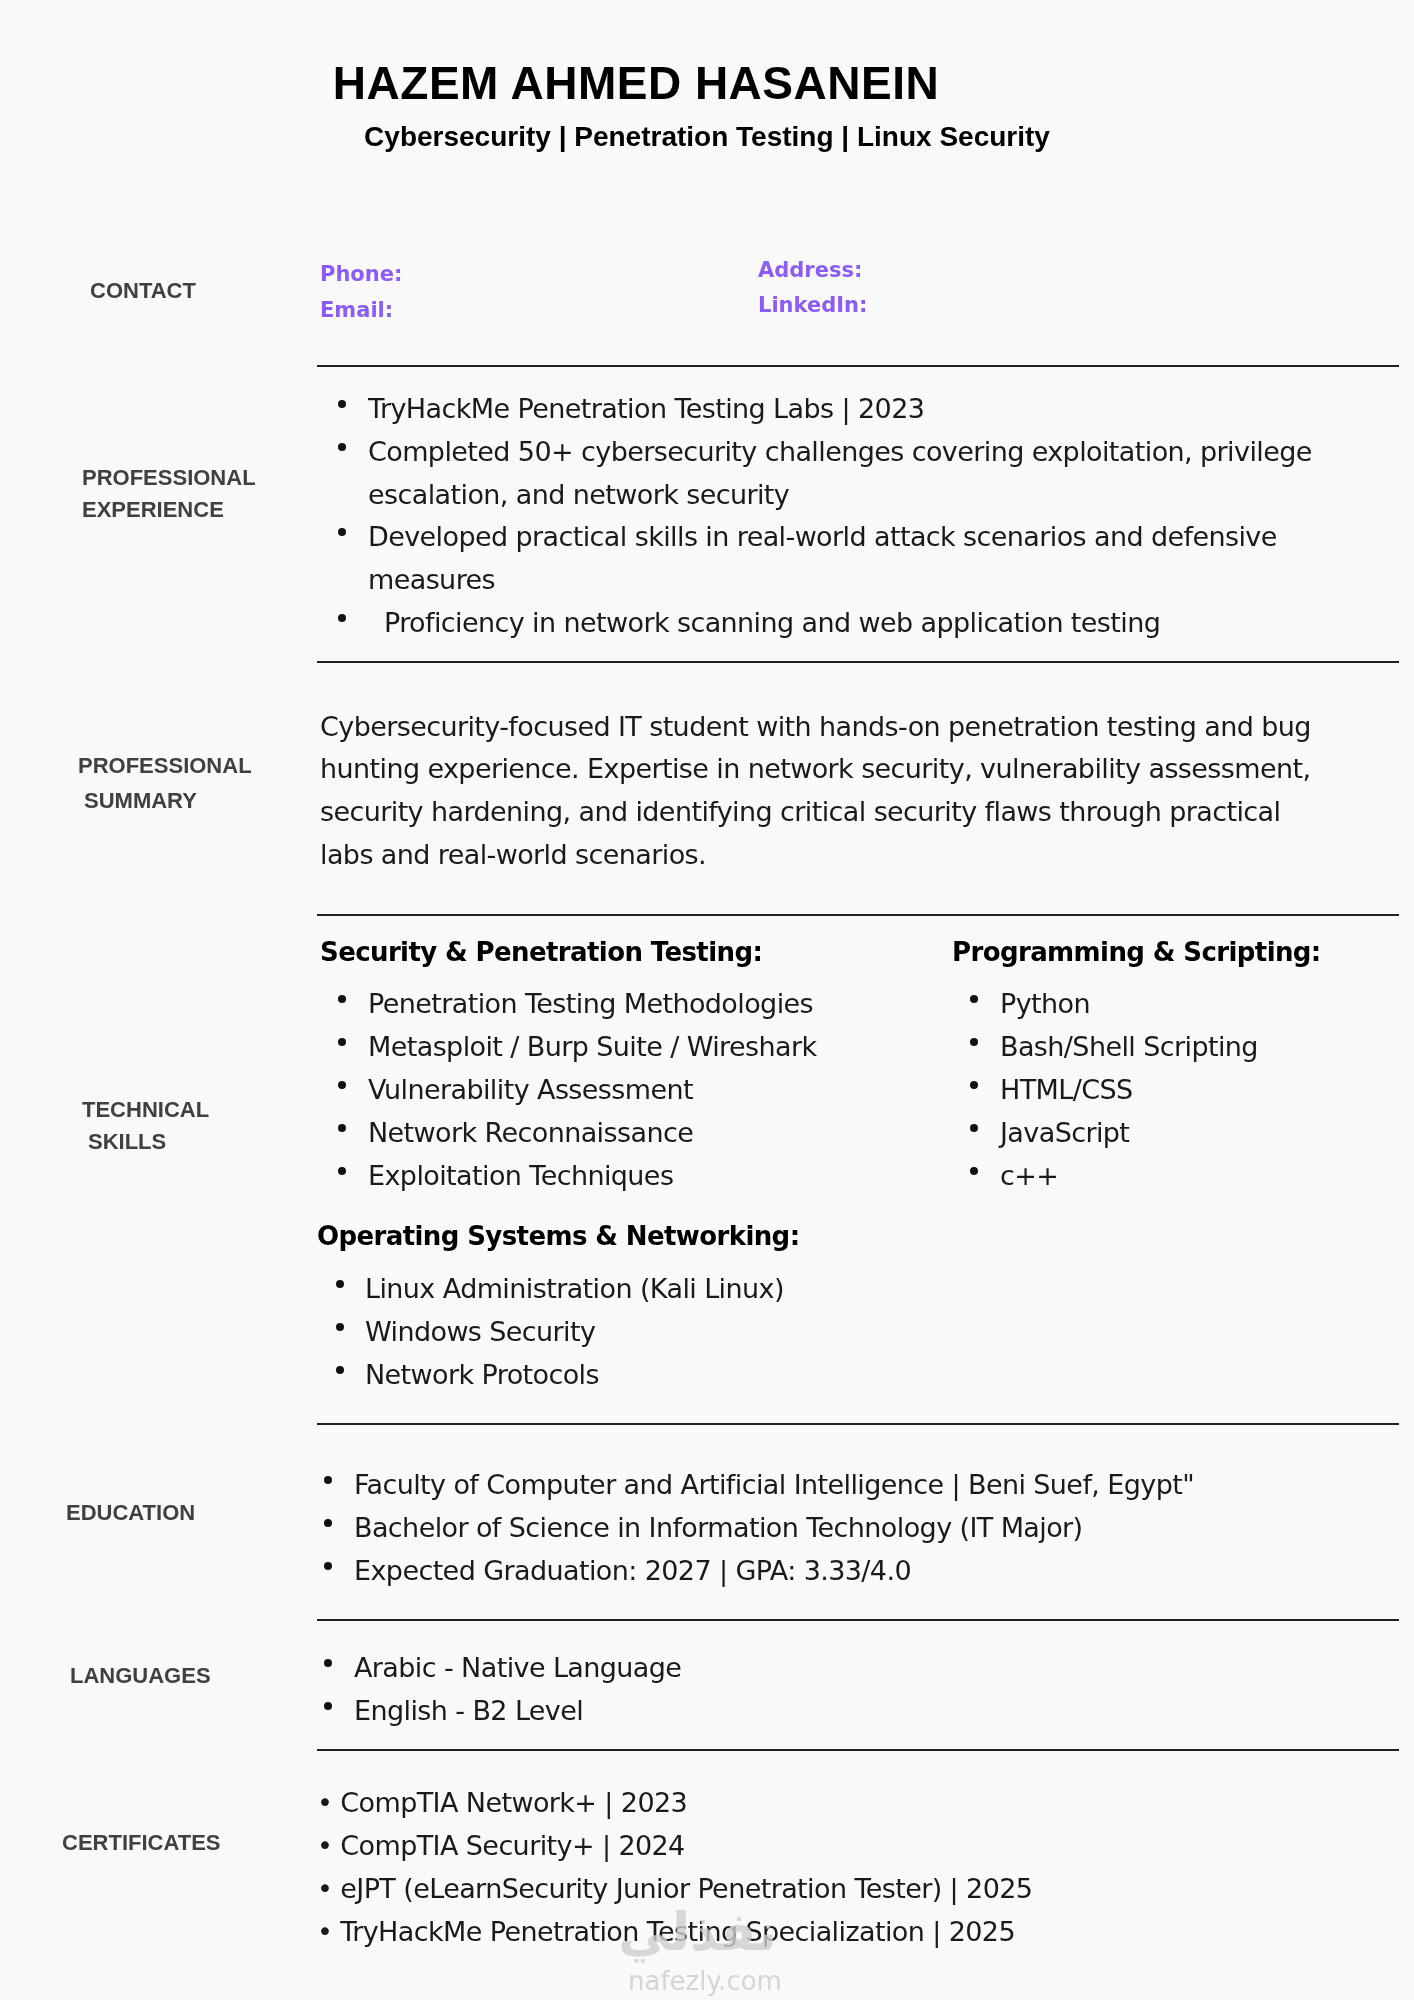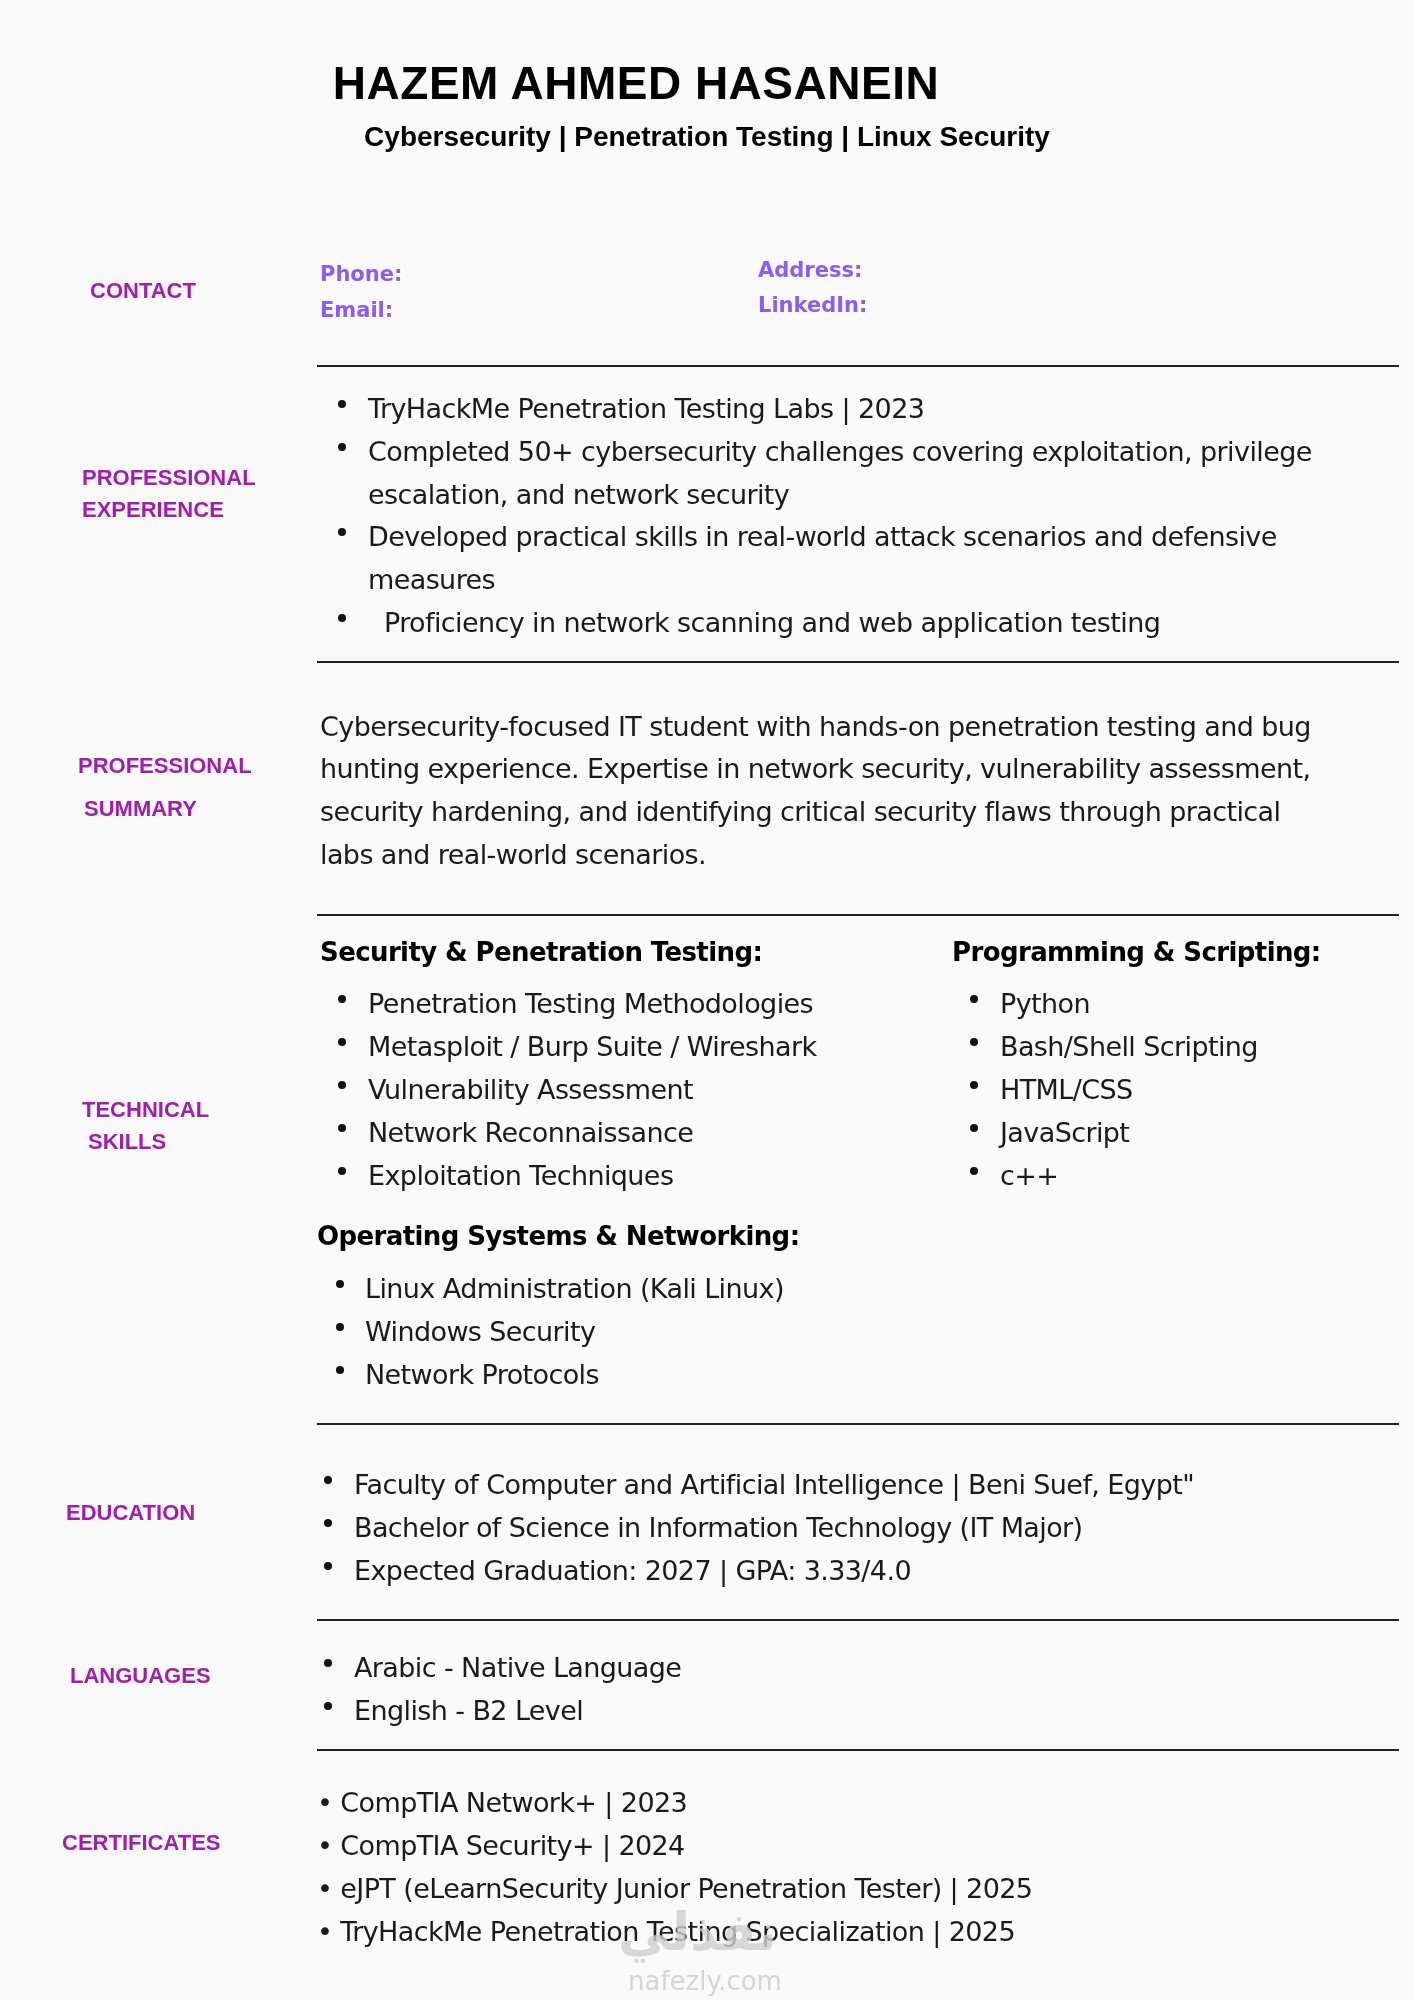--- a/index.html
+++ b/index.html
@@ -14,21 +14,21 @@
     font-family: "Liberation Sans", sans-serif; font-weight: bold;
     font-size: 46px; letter-spacing: 0.5px; color: #000;
   }
   .subtitle {
     left: 0; width: 1414px; text-align: center; top: 121px;
     font-family: "Liberation Sans", sans-serif; font-weight: bold;
     font-size: 28px; color: #000;
   }
   .label {
     font-family: "Liberation Sans", sans-serif; font-weight: bold;
-    font-size: 22px; color: #a21caf; line-height: 32px;
+    font-size: 22px; color: #404040; line-height: 32px;
   }
   .contact-field {
     font-family: "DejaVu Sans", sans-serif; font-weight: bold; font-size: 21px; color: #8b5cf6;
   }
   .divider {
     position: absolute; left: 317px; width: 1082px; height: 2px; background: #222;
   }
   .body-text {
     font-family: "DejaVu Sans", sans-serif; font-size: 27px; color: #1a1a1a;
     font-weight: normal; letter-spacing: -0.6px;
@@ -80,21 +80,21 @@
   <div class="bullet-line body-text" style="left:368px;top:513px;">Developed practical skills in real-world attack scenarios and defensive</div>
   <div class="bullet-line body-text" style="left:368px;top:556px;">measures</div>
 
   <div class="bullet-dot" style="left:338px;top:614px;"></div>
   <div class="bullet-line body-text" style="left:384px;top:599px;">Proficiency in network scanning and web application testing</div>
 </div>
 
 <div class="divider" style="top:661px;"></div>
 
 <div class="abs label" style="left:78px;top:750px;">PROFESSIONAL</div>
-<div class="abs label" style="left:84px;top:785px;margin-top:8px;">SUMMARY</div>
+<div class="abs label" style="left:84px;top:785px;">SUMMARY</div>
 
 <div>
   <div class="bullet-line body-text" style="left:320px;top:703px;">Cybersecurity-focused IT student with hands-on penetration testing and bug</div>
   <div class="bullet-line body-text" style="left:320px;top:745px;">hunting experience. Expertise in network security, vulnerability assessment,</div>
   <div class="bullet-line body-text" style="left:320px;top:788px;">security hardening, and identifying critical security flaws through practical</div>
   <div class="bullet-line body-text" style="left:320px;top:831px;">labs and real-world scenarios.</div>
 </div>
 
 <div class="divider" style="top:914px;"></div>
 

